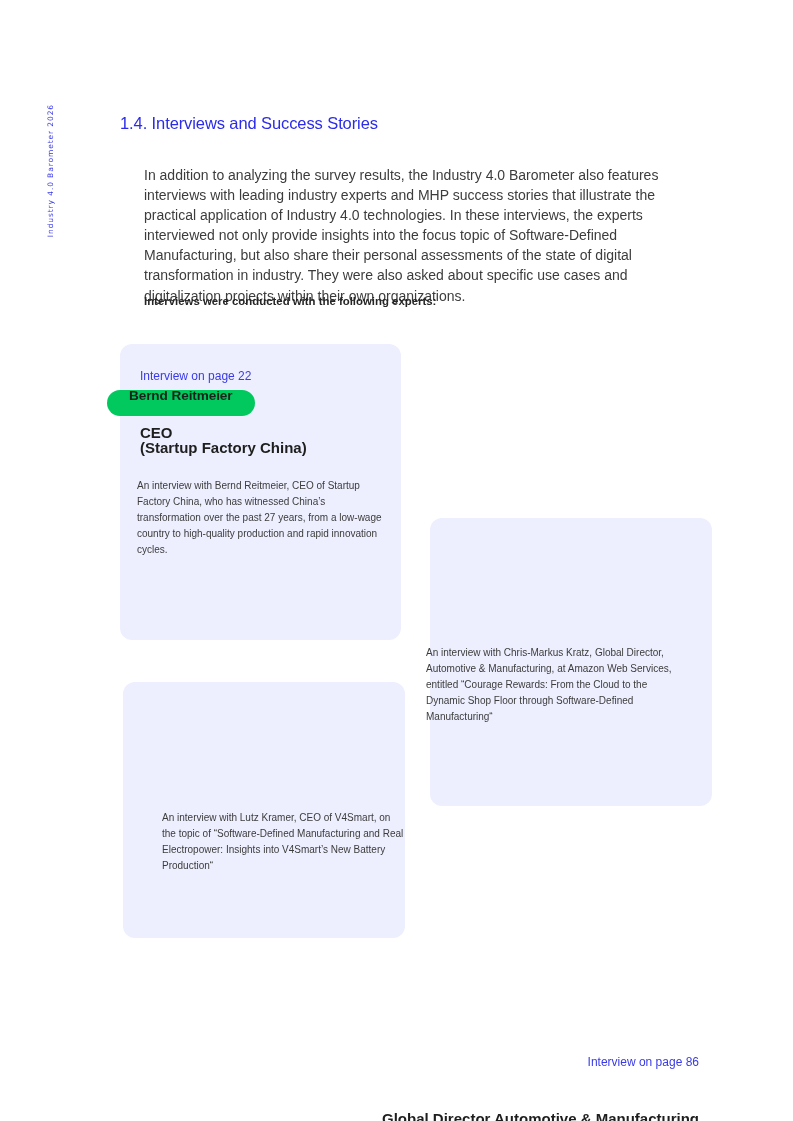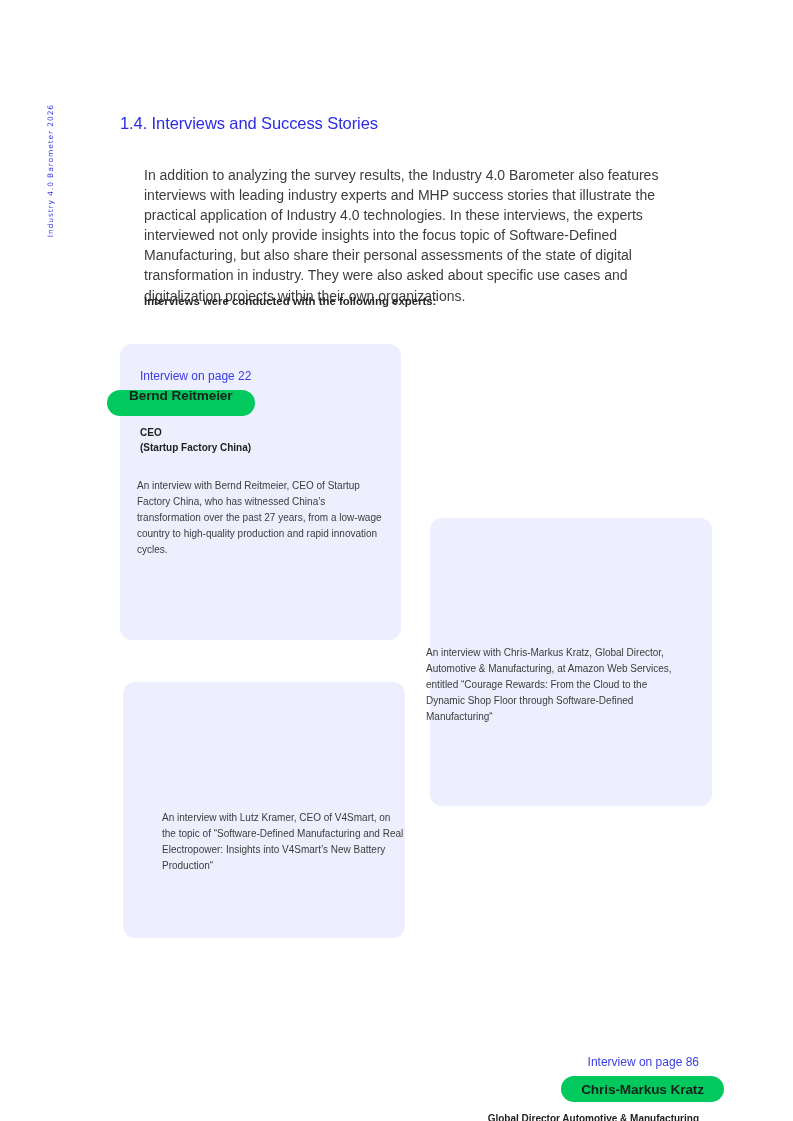--- a/index.html
+++ b/index.html
@@ -84,21 +84,21 @@
   }
   .pill-name {
     font-size: 13.6px;
     font-weight: bold;
     color: #16231B;
     white-space: nowrap;
     letter-spacing: -0.1px;
   }
   .card-role {
     position: absolute;
-    font-size: 10px;
+    font-size: 15px;
     font-weight: bold;
     color: #1E1E1E;
     line-height: 14.5px;
     white-space: nowrap;
   }
   .card-body {
     position: absolute;
     font-size: 10px;
     line-height: 16px;
     color: #3C3C3C;
@@ -141,23 +141,20 @@
 </div>
 <div class="card-role" id="card-1-role">
   <div>CEO</div>
   <div>(Startup Factory China)</div>
 </div>
 <div class="card-body" id="card-1-body">An interview with Bernd Reitmeier, CEO of Startup Factory China, who has witnessed China’s transformation over the past 27 years, from a low-wage country to high-quality production and rapid innovation cycles.</div>
 
 <div class="card" id="card-2">
   <div class="rel-wrap">
     <div class="card-page-ref" id="card-2-ref">Interview on page 86</div>
-    <div class="pill" id="card-2-pill">
-      <span class="pill-name">Chris-Markus Kratz</span>
-    </div>
     <div class="card-role" id="card-2-role">
       <div>Global Director Automotive &amp; Manufacturing</div>
 
     </div>
   </div>
 </div>
 <div class="card-body" id="card-2-body">An interview with Chris-Markus Kratz, Global Director, Automotive &amp; Manufacturing, at Amazon Web Services, entitled “Courage Rewards: From the Cloud to the Dynamic Shop Floor through Software-Defined Manufacturing“</div>
 
 <div class="card" id="card-3">
   <div class="rel-wrap">

